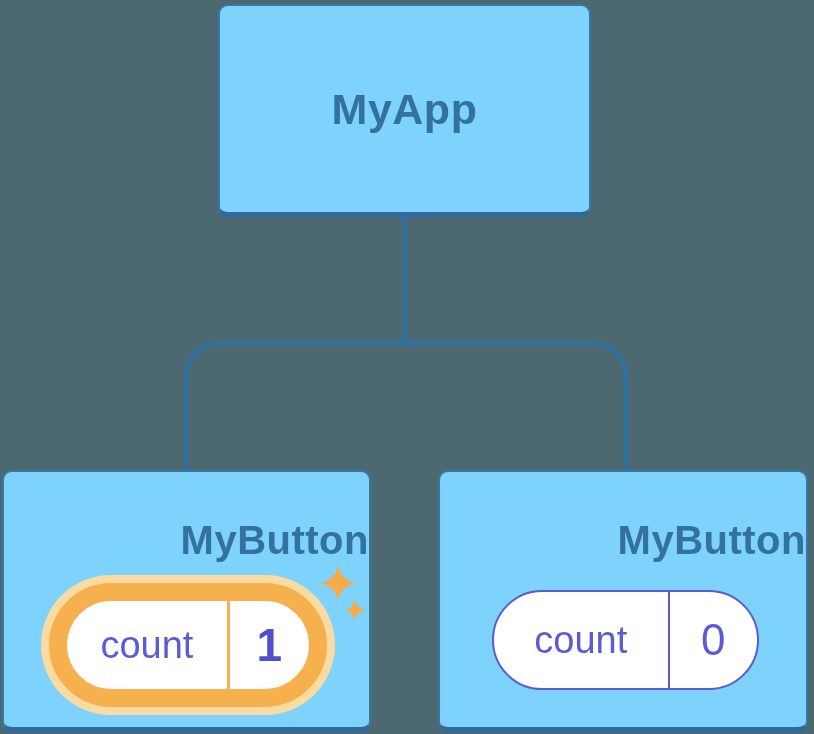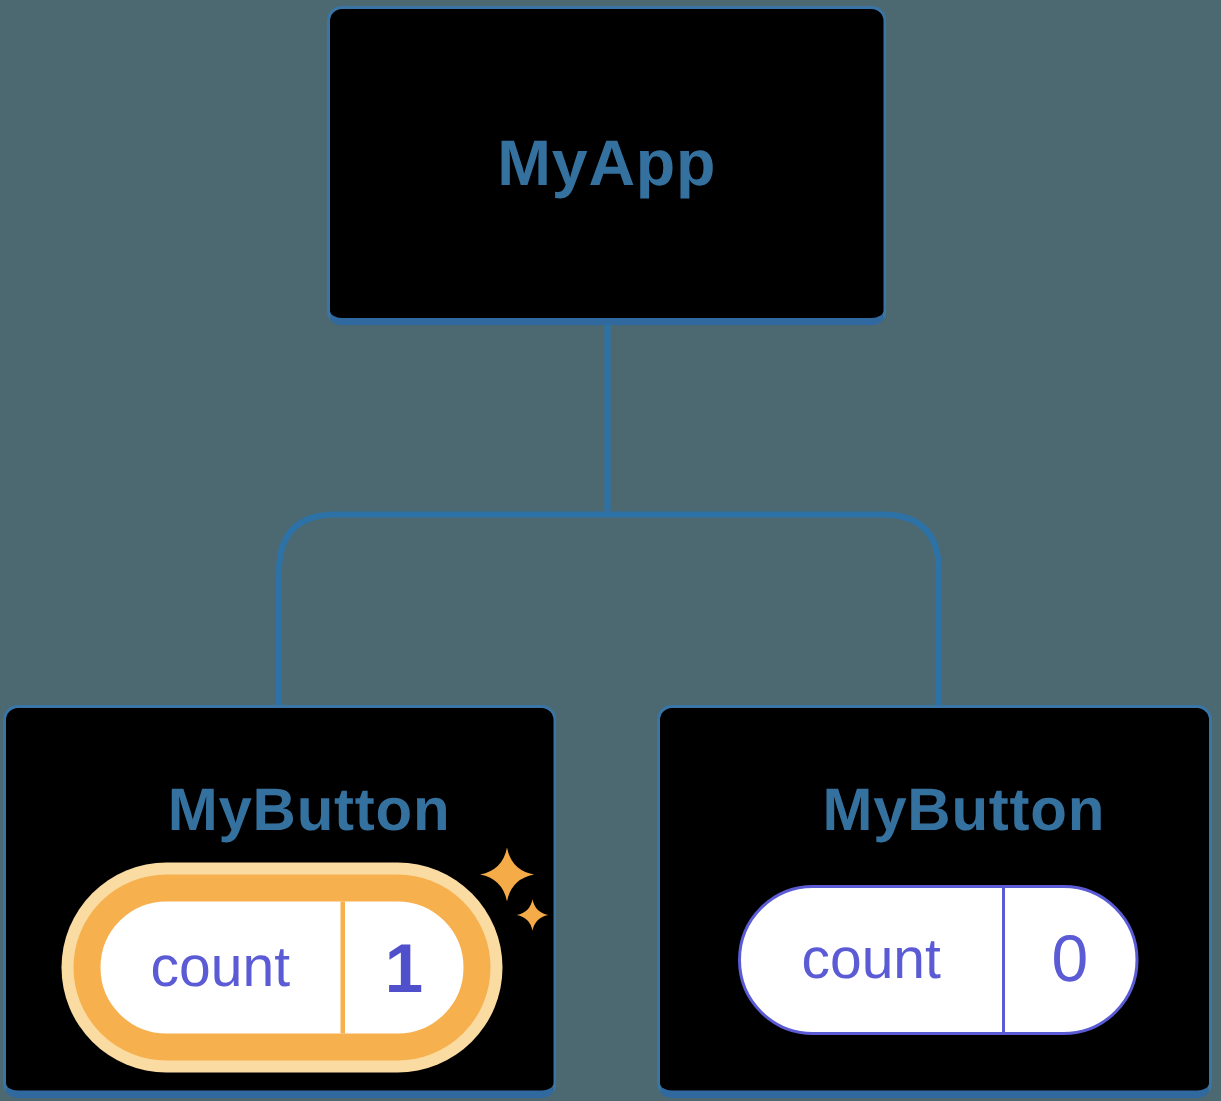--- a/index.html
+++ b/index.html
@@ -17,21 +17,21 @@
   }
   .connectors {
     position: absolute;
     left: 0; top: 0;
     width: 814px; height: 734px;
     z-index: 0;
   }
   .card {
     position: absolute;
     box-sizing: border-box;
-    background: #000000;
+    background: #7dd3fc;
     border: 2px solid #3A75A6;
     border-bottom: 5px solid #3069A0;
     border-radius: 10px;
     z-index: 1;
   }
   .card-root {
     left: 218px; top: 4px;
     width: 373px; height: 213px;
     display: flex;
     align-items: center;
@@ -46,21 +46,21 @@
   .card-child {
     top: 470px;
     height: 262px;
   }
   .card-child-left  { left: 2px;   width: 369px; }
   .card-child-right { left: 438px; width: 370px; }
   .card-child .card-label {
     position: absolute;
     top: 46px;
     left: 0; right: 0;
-    text-align: center;
+    text-align: right;
     font-size: 40px;
     font-weight: bold;
     color: #35719F;
     letter-spacing: 0.5px;
     padding-left: 39px;
   }
   .pill {
     position: absolute;
     box-sizing: border-box;
     display: flex;

